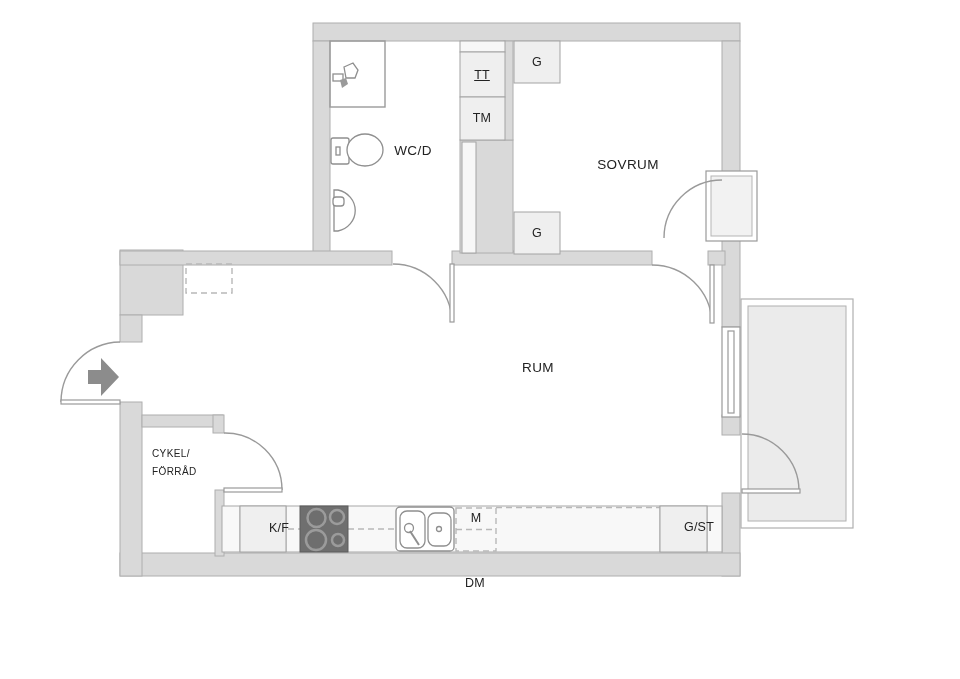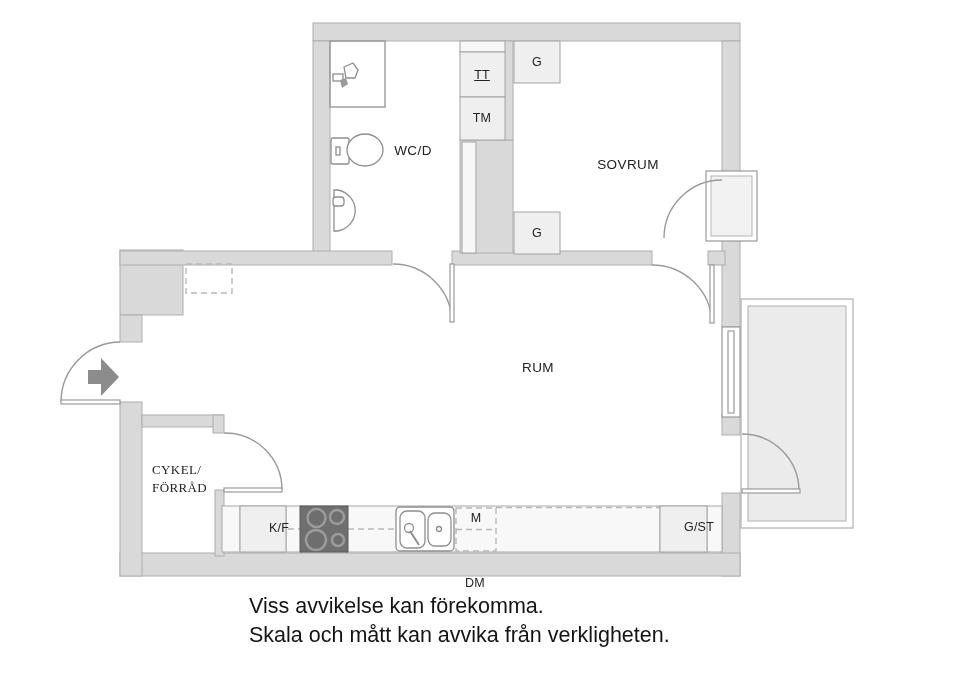--- a/index.html
+++ b/index.html
@@ -22,22 +22,22 @@
   .balc-out{fill:#fff;stroke:#b0b0b0;stroke-width:1.2;}
   .balc-in {fill:var(--balcony-fill);stroke:#b0b0b0;stroke-width:1;}
   .winframe{fill:#fff;stroke:#9a9a9a;stroke-width:1.2;}
   .wininner{fill:#f2f2f2;stroke:#b5b5b5;stroke-width:1;}
   .arrow  {fill:var(--arrow);}
 
   
   .lbl{position:absolute;transform:translateX(-50%);color:var(--text);
        font-size:13.5px;letter-spacing:.4px;white-space:nowrap;}
   .lbl.small{font-size:12.5px;letter-spacing:.2px;}
-  .storage-lbl{position:absolute;left:152px;top:461px;color:var(--text);
-       font-size:13px;letter-spacing:.4px;line-height:18px;font-family:Liberation Serif, serif;}
+  .storage-lbl{position:absolute;left:152px;top:445px;color:var(--text);
+       font-size:10px;letter-spacing:.4px;line-height:18px;}
   .caption{position:absolute;left:249px;top:592px;color:var(--caption);
        font-size:21.5px;line-height:28.5px;}
 </style>
 </head>
 <body>
 
 <div class="stage">
 
   <svg width="960" height="679" viewBox="0 0 960 679">
 
@@ -176,18 +176,14 @@
 
   <div class="lbl small" style="left:482px;top:68px;text-decoration:underline;">TT</div>
   <div class="lbl small" style="left:482px;top:111px;text-align:right;">TM</div>
   <div class="lbl small" style="left:537px;top:55px;">G</div>
   <div class="lbl small" style="left:537px;top:226px;">G</div>
   <div class="lbl small" style="left:263px;top:521px;margin-left:16px;">K/F</div>
   <div class="lbl small" style="left:476px;top:511px;">M</div>
   <div class="lbl small" style="left:475px;top:532px;margin-top:44px;">DM</div>
   <div class="lbl small" style="left:684px;top:520px;margin-left:15px;">G/ST</div>
 
-  <div class="caption">
-    <div>Viss avvikelse kan förekomma.</div>
-    <div>Skala och mått kan avvika från verkligheten.</div>
-  </div>
 
 </div>
 
 </body></html>

